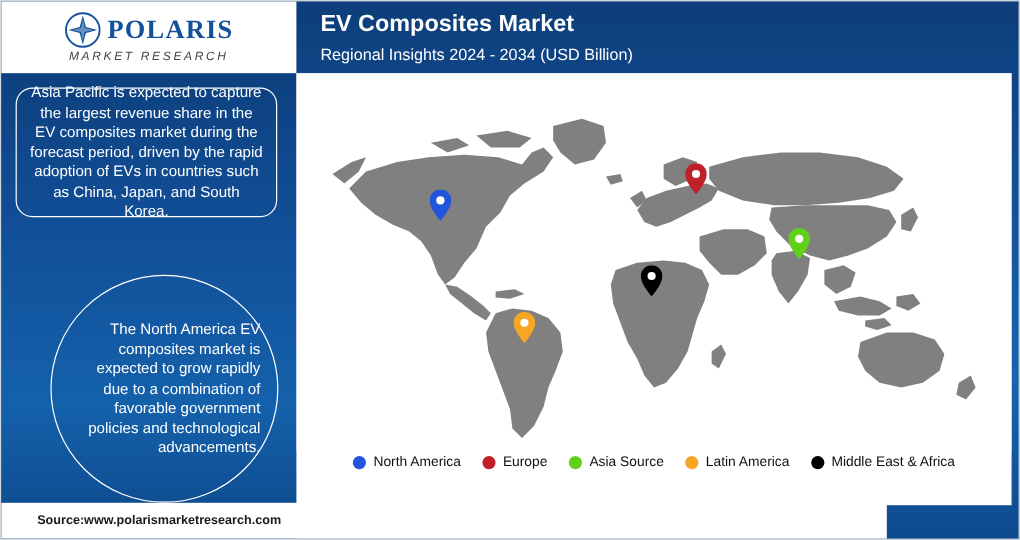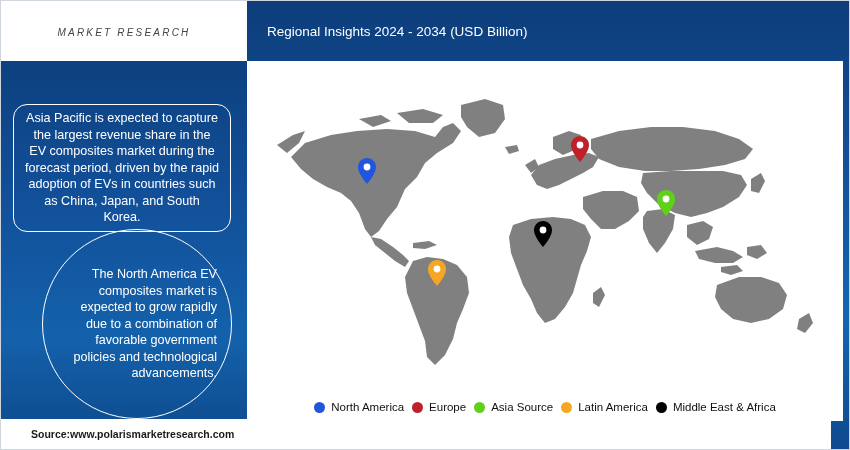--- a/index.html
+++ b/index.html
@@ -35,24 +35,24 @@
   #logo-text{
     font-size:22px;font-weight:bold;color:#13519a;letter-spacing:1px;
     font-family:"Liberation Serif",serif;
   }
   #logo-sub{
     font-size:10px;color:#444;letter-spacing:2.2px;margin-top:2px;
     font-family:"Liberation Sans",sans-serif;
     font-style:italic;
   }
   #callout-1{
-    position:absolute;left:12px;top:72px;width:218px;height:128px;
+    position:absolute;left:12px;top:72px;width:218px;height:108px;
     border:1.4px solid #ffffff;border-radius:14px;
     display:flex;align-items:center;justify-content:flex-end;
-    padding:6px 10px;box-sizing:border-box;margin-top:31px;
+    padding:6px 10px;box-sizing:border-box;
   }
   #callout-1 p{
     margin:0;color:#ffffff;font-size:12.6px;line-height:16.5px;text-align:center;
   }
   #callout-2{
     position:absolute;left:41px;top:228px;width:190px;height:190px;
     border:1.4px solid #ffffff;border-radius:50%;
     display:flex;align-items:center;justify-content:center;
     padding:14px;box-sizing:border-box;
   }
@@ -71,55 +71,66 @@
   #map-panel{
     position:absolute;left:246px;top:60px;width:596px;height:360px;
     background:#ffffff;
   }
   #map-wrap{position:absolute;left:0;top:0;width:596px;height:315px;}
   #map-svg{display:block;}
   .pin{position:absolute;width:18px;height:26px;}
   
   #legend{
     position:absolute;left:0;top:318px;width:596px;height:34px;
-    display:flex;align-items:flex-end;justify-content:center;gap:8px;
+    display:flex;align-items:flex-start;justify-content:center;gap:18px;
   }
   .legend-item{display:flex;align-items:center;gap:6px;}
   .legend-dot{width:11px;height:11px;border-radius:50%;display:block;}
   .legend-label{font-size:11.5px;color:#111111;}
   
   #footer{
-    position:absolute;left:0;bottom:0;width:830px;height:30px;
+    position:absolute;left:0;bottom:0;width:738px;height:30px;
     background:#ffffff;display:flex;align-items:center;
   }
   #source{font-size:10.5px;color:#1a1a1a;padding-left:30px;font-weight:bold;}
 </style>
 </head>
 <body>
 
 <div id="root">
 
   <div id="left-panel">
 
     <div id="logo-box">
       <div id="logo-inner">
+        <div class="logo-row">
+          <span id="logo-mark">
+            <svg width="30" height="30" viewBox="0 0 30 30">
+              <circle cx="15" cy="15" r="14" fill="none" stroke="#13519a" stroke-width="1.6"></circle>
+              <path d="M15 3 L17.6 12.4 L27 15 L17.6 17.6 L15 27 L12.4 17.6 L3 15 L12.4 12.4 Z" fill="#13519a"></path>
+              <path d="M15 6 L16.6 13.4 L24 15 L16.6 16.6 L15 24 L13.4 16.6 L6 15 L13.4 13.4 Z" fill="#ffffff" opacity="0.35"></path>
+            </svg>
+          </span>
+          <span id="logo-text">POLARIS</span>
+        </div>
         <div id="logo-sub">MARKET RESEARCH</div>
       </div>
     </div>
 
     <div id="callout-1">
       <p>Asia Pacific is expected to capture the largest revenue share in the EV composites market during the forecast period, driven by the rapid adoption of EVs in countries such as China, Japan, and South Korea.</p>
     </div>
 
     <div id="callout-2">
       <p>The North America EV composites market is expected to grow rapidly due to a combination of favorable government policies and technological advancements.</p>
     </div>
   </div>
 
   <div id="header">
+    <h1 id="title">EV Composites Market</h1>
     <h2 id="subtitle">Regional Insights 2024 - 2034 (USD Billion)</h2>
   </div>
 
   <div id="map-panel">
 
     <div id="map-wrap">
       <svg id="map-svg" width="596" height="315" viewBox="0 0 596 315">
         <rect x="0" y="0" width="596" height="315" fill="#ffffff"></rect>
         <g fill="#808080" stroke="none">
 

